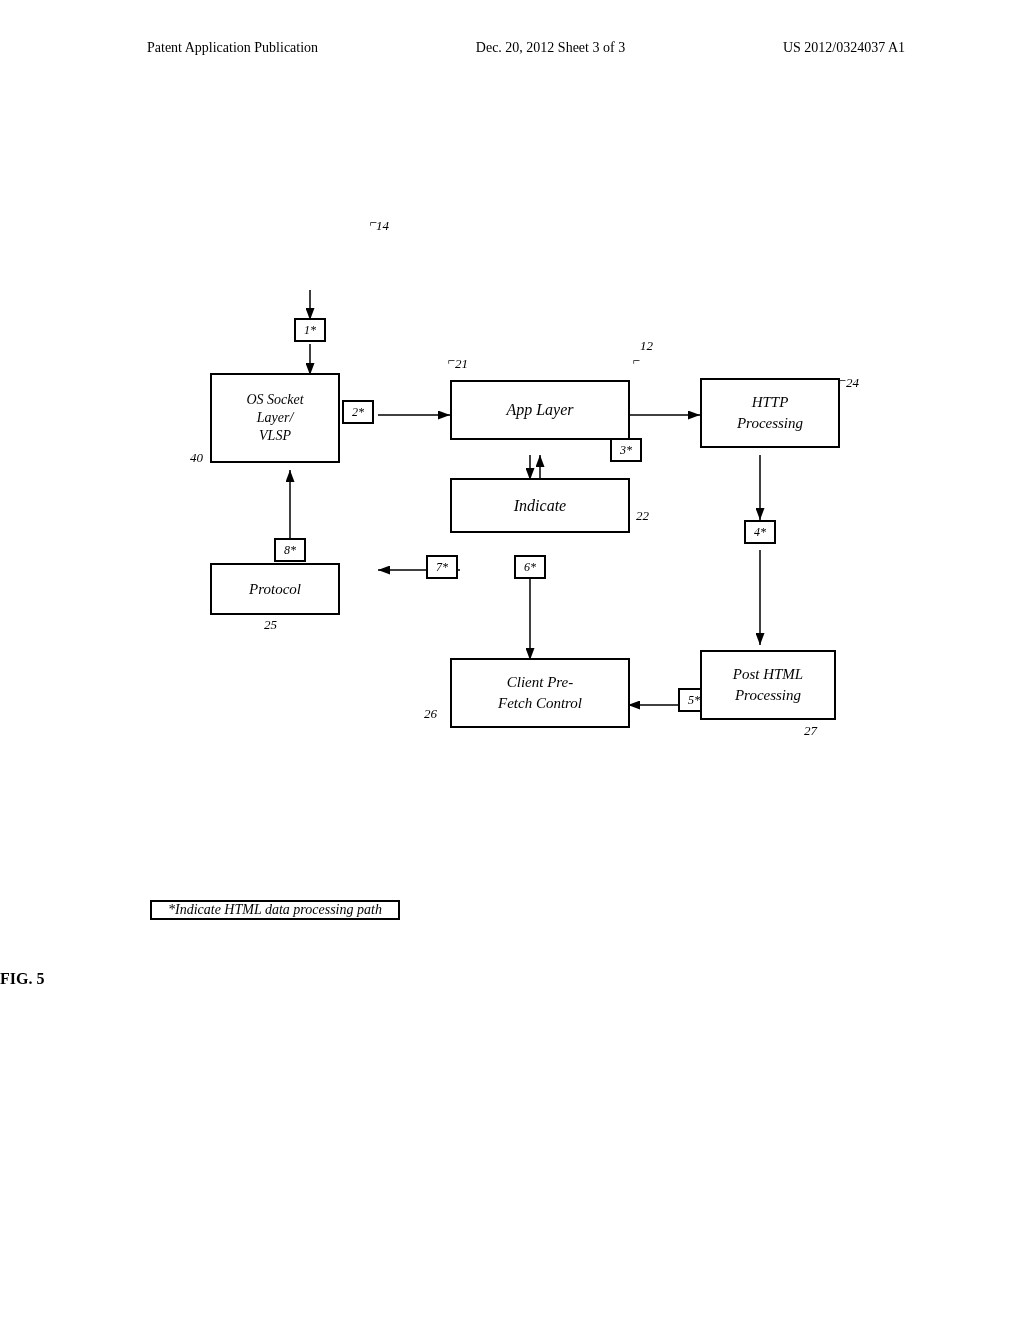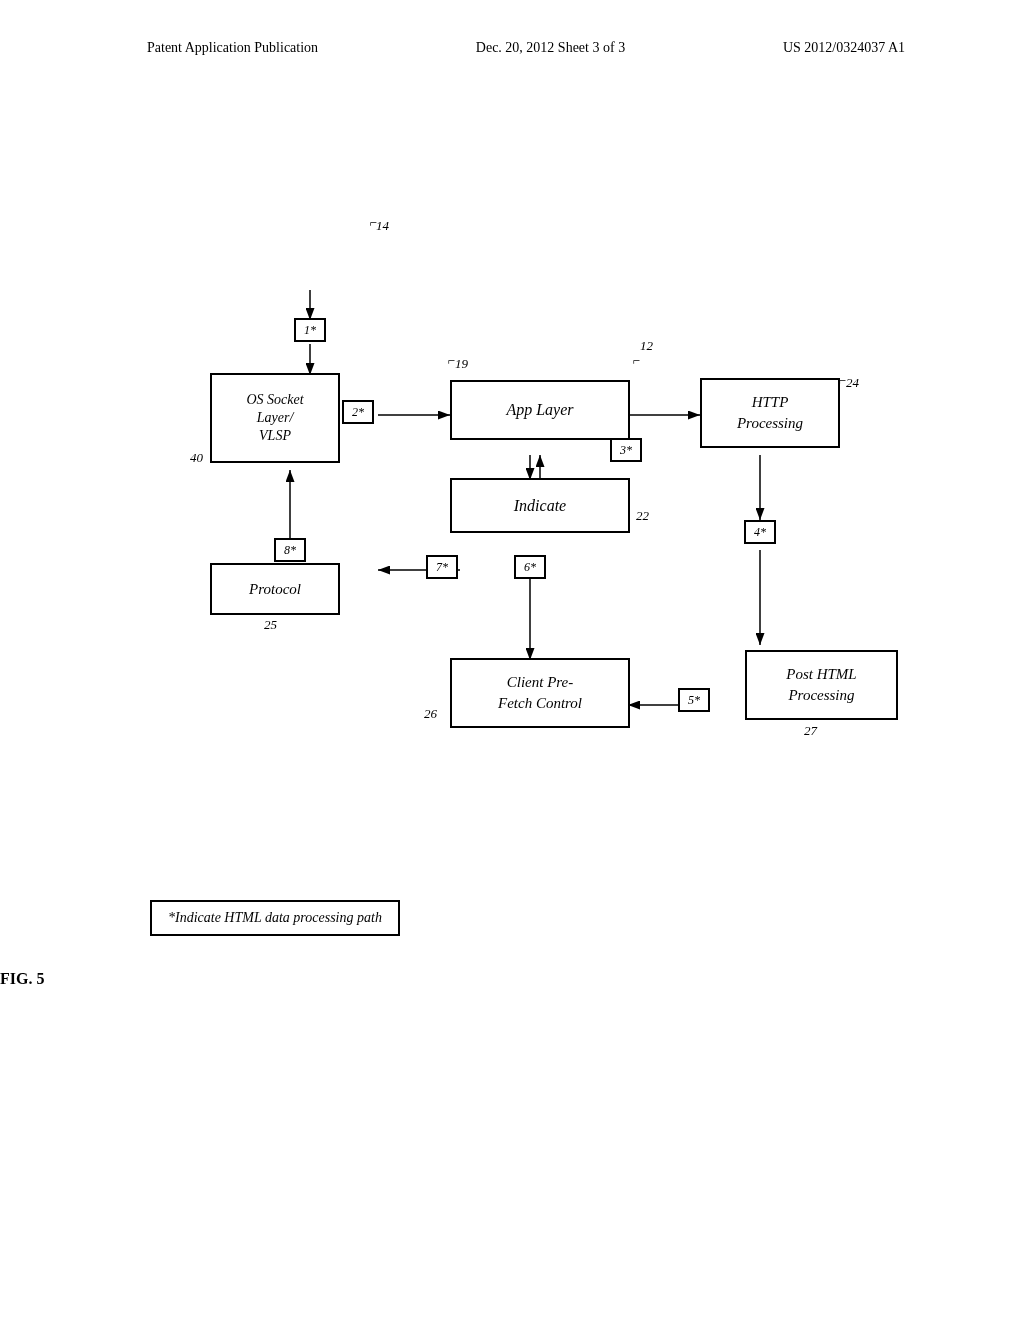--- a/index.html
+++ b/index.html
@@ -72,21 +72,21 @@
       top: 0; left: 0;
       width: 100%;
       height: 100%;
       pointer-events: none;
     }
 
     
     .legend {
       position: absolute;
       border: 2px solid #000;
-      padding: 8px 16px;
+      padding: 0 16px;
       font-style: italic;
       font-size: 14px;
     }
 
     
     .fig-caption {
       position: absolute;
       font-weight: bold;
       font-size: 16px;
     }
@@ -156,21 +156,21 @@
     <span>2*</span>
   </div>
 
   <div class="box" style="left:370px; top:220px; width:180px; height:60px; font-size:16px;">
     <span>App Layer</span>
   </div>
 
   <span class="label" style="left:560px; top:178px;">12</span>
   <span style="position:absolute; left:553px; top:193px; font-size:13px;">⌐</span>
 
-  <span class="label" style="left:375px; top:196px;">19</span>
+  <span class="label" style="left:375px; top:196px;">21</span>
   <span style="position:absolute; left:368px; top:193px; font-size:13px;">⌐</span>
 
   <div class="small-box" style="left:530px; top:278px;">
     <span>3*</span>
   </div>
 
   <div class="box" style="left:620px; top:218px; width:140px; height:70px; font-size:15px; line-height:1.4;">
     <span>HTTP<br>Processing</span>
   </div>
 
@@ -208,21 +208,21 @@
   <div class="box" style="left:370px; top:498px; width:180px; height:70px; font-size:15px; line-height:1.4;">
     <span>Client Pre-<br>Fetch Control</span>
   </div>
 
   <span class="label" style="left:344px; top:546px;">26</span>
 
   <div class="small-box" style="left:598px; top:528px;">
     <span>5*</span>
   </div>
 
-  <div class="box" style="left:620px; top:490px; width:153px; height:70px; font-size:15px; line-height:1.4;margin-left:45px;">
+  <div class="box" style="left:620px; top:490px; width:136px; height:70px; font-size:15px; line-height:1.4;">
     <span>Post HTML<br>Processing</span>
   </div>
 
   <span class="label" style="left:724px; top:563px;">27</span>
 
 </div>
 
 <div class="legend" style="position:absolute; left:150px; top:900px;">
   <span>*Indicate HTML data processing path</span>
 </div>

